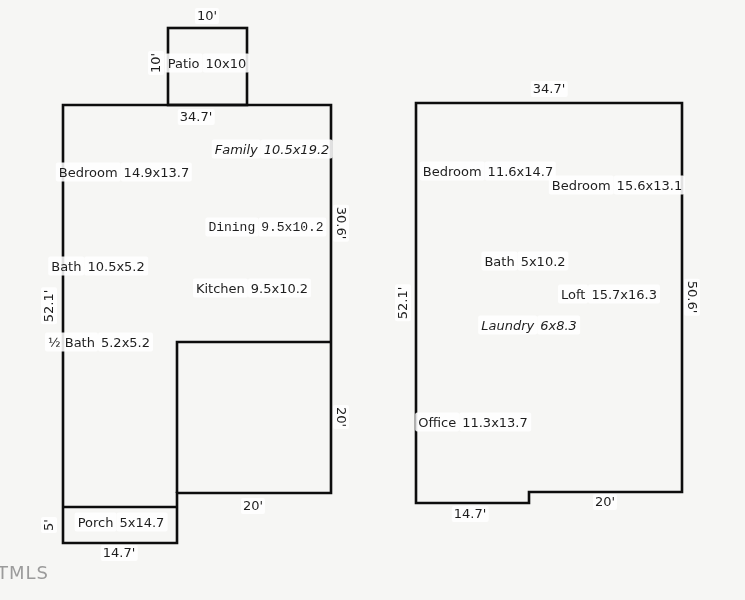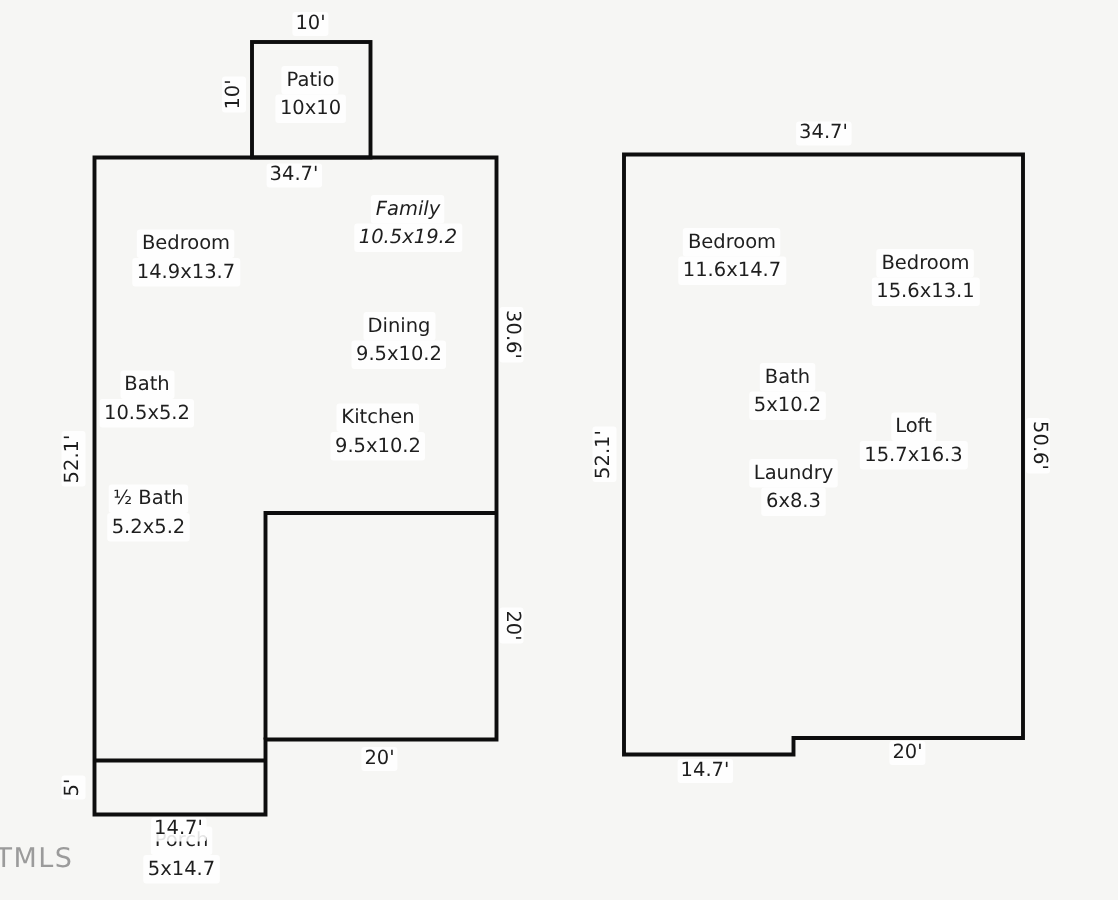--- a/index.html
+++ b/index.html
@@ -5,21 +5,21 @@
   html,body { margin:0; padding:0; }
   body { font-family:"DejaVu Sans","Liberation Sans",sans-serif; background:#f6f6f4; }
   .canvas {
     position:relative; width:745px; height:600px;
     background:#f6f6f4; overflow:hidden;
   }
   .walls { position:absolute; left:0; top:0; width:745px; height:600px; }
   .walls path, .walls rect { fill:none; stroke:#0d0d0d; stroke-width:2.6; }
   .room {
     position:absolute; transform:translate(-50%,-50%);
-    display:flex; flex-direction:column; align-items:center;
+    display:flex; flex-direction:row; align-items:center;
     text-align:center; font-size:13px; line-height:19px;
     color:#1e1e1e; white-space:nowrap;
   }
   .room span { background:rgba(255,255,255,0.88); padding:0 3px; border-radius:2px; }
   .dim {
     position:absolute; transform:translate(-50%,-50%);
     font-size:13px; line-height:16px; color:#1e1e1e; white-space:nowrap;
     background:rgba(255,255,255,0.88); padding:0 2px; border-radius:2px;
   }
   .dim.ccw { transform:translate(-50%,-50%) rotate(-90deg); }
@@ -46,37 +46,37 @@
     <span>10x10</span>
   </div>
   <div class="room" style="left:124px; top:172px;">
     <span>Bedroom</span>
     <span>14.9x13.7</span>
   </div>
   <div class="room" style="left:272px; top:149px;font-style:italic;">
     <span>Family</span>
     <span>10.5x19.2</span>
   </div>
-  <div class="room" style="left:266px; top:227px;">
+  <div class="room" style="left:266px; top:227px;font-family:Liberation Mono, monospace;">
     <span>Dining</span>
     <span>9.5x10.2</span>
   </div>
   <div class="room" style="left:98px; top:266px;">
     <span>Bath</span>
     <span>10.5x5.2</span>
   </div>
   <div class="room" style="left:252px; top:288px;">
     <span>Kitchen</span>
     <span>9.5x10.2</span>
   </div>
   <div class="room" style="left:99px; top:342px;justify-content:space-between;">
     <span>½ Bath</span>
     <span>5.2x5.2</span>
   </div>
-  <div class="room" style="left:121px; top:522px;margin-top:48px;">
+  <div class="room" style="left:121px; top:522px;">
     <span>Porch</span>
     <span>5x14.7</span>
   </div>
 
   <div class="dim" style="left:207px; top:16px;">10'</div>
   <div class="dim ccw" style="left:156px; top:63px;">10'</div>
   <div class="dim" style="left:196px; top:117px;">34.7'</div>
   <div class="dim cw" style="left:341px; top:223px;">30.6'</div>
   <div class="dim ccw" style="left:49px; top:306px;">52.1'</div>
   <div class="dim cw" style="left:341px; top:417px;">20'</div>
@@ -93,23 +93,27 @@
     <span>15.6x13.1</span>
   </div>
   <div class="room" style="left:525px; top:261px;">
     <span>Bath</span>
     <span>5x10.2</span>
   </div>
   <div class="room" style="left:609px; top:294px;">
     <span>Loft</span>
     <span>15.7x16.3</span>
   </div>
-  <div class="room" style="left:529px; top:325px;">
+  <div class="room" style="left:529px; top:325px;font-style:italic;">
     <span>Laundry</span>
     <span>6x8.3</span>
+  </div>
+  <div class="room" style="left:473px; top:422px;">
+    <span>Office</span>
+    <span>11.3x13.7</span>
   </div>
 
   <div class="dim" style="left:549px; top:89px;">34.7'</div>
   <div class="dim ccw" style="left:403px; top:303px;">52.1'</div>
   <div class="dim cw" style="left:692px; top:297px;">50.6'</div>
   <div class="dim" style="left:470px; top:514px;">14.7'</div>
   <div class="dim" style="left:605px; top:502px;">20'</div>
 
   <div class="watermark">TMLS</div>
 

